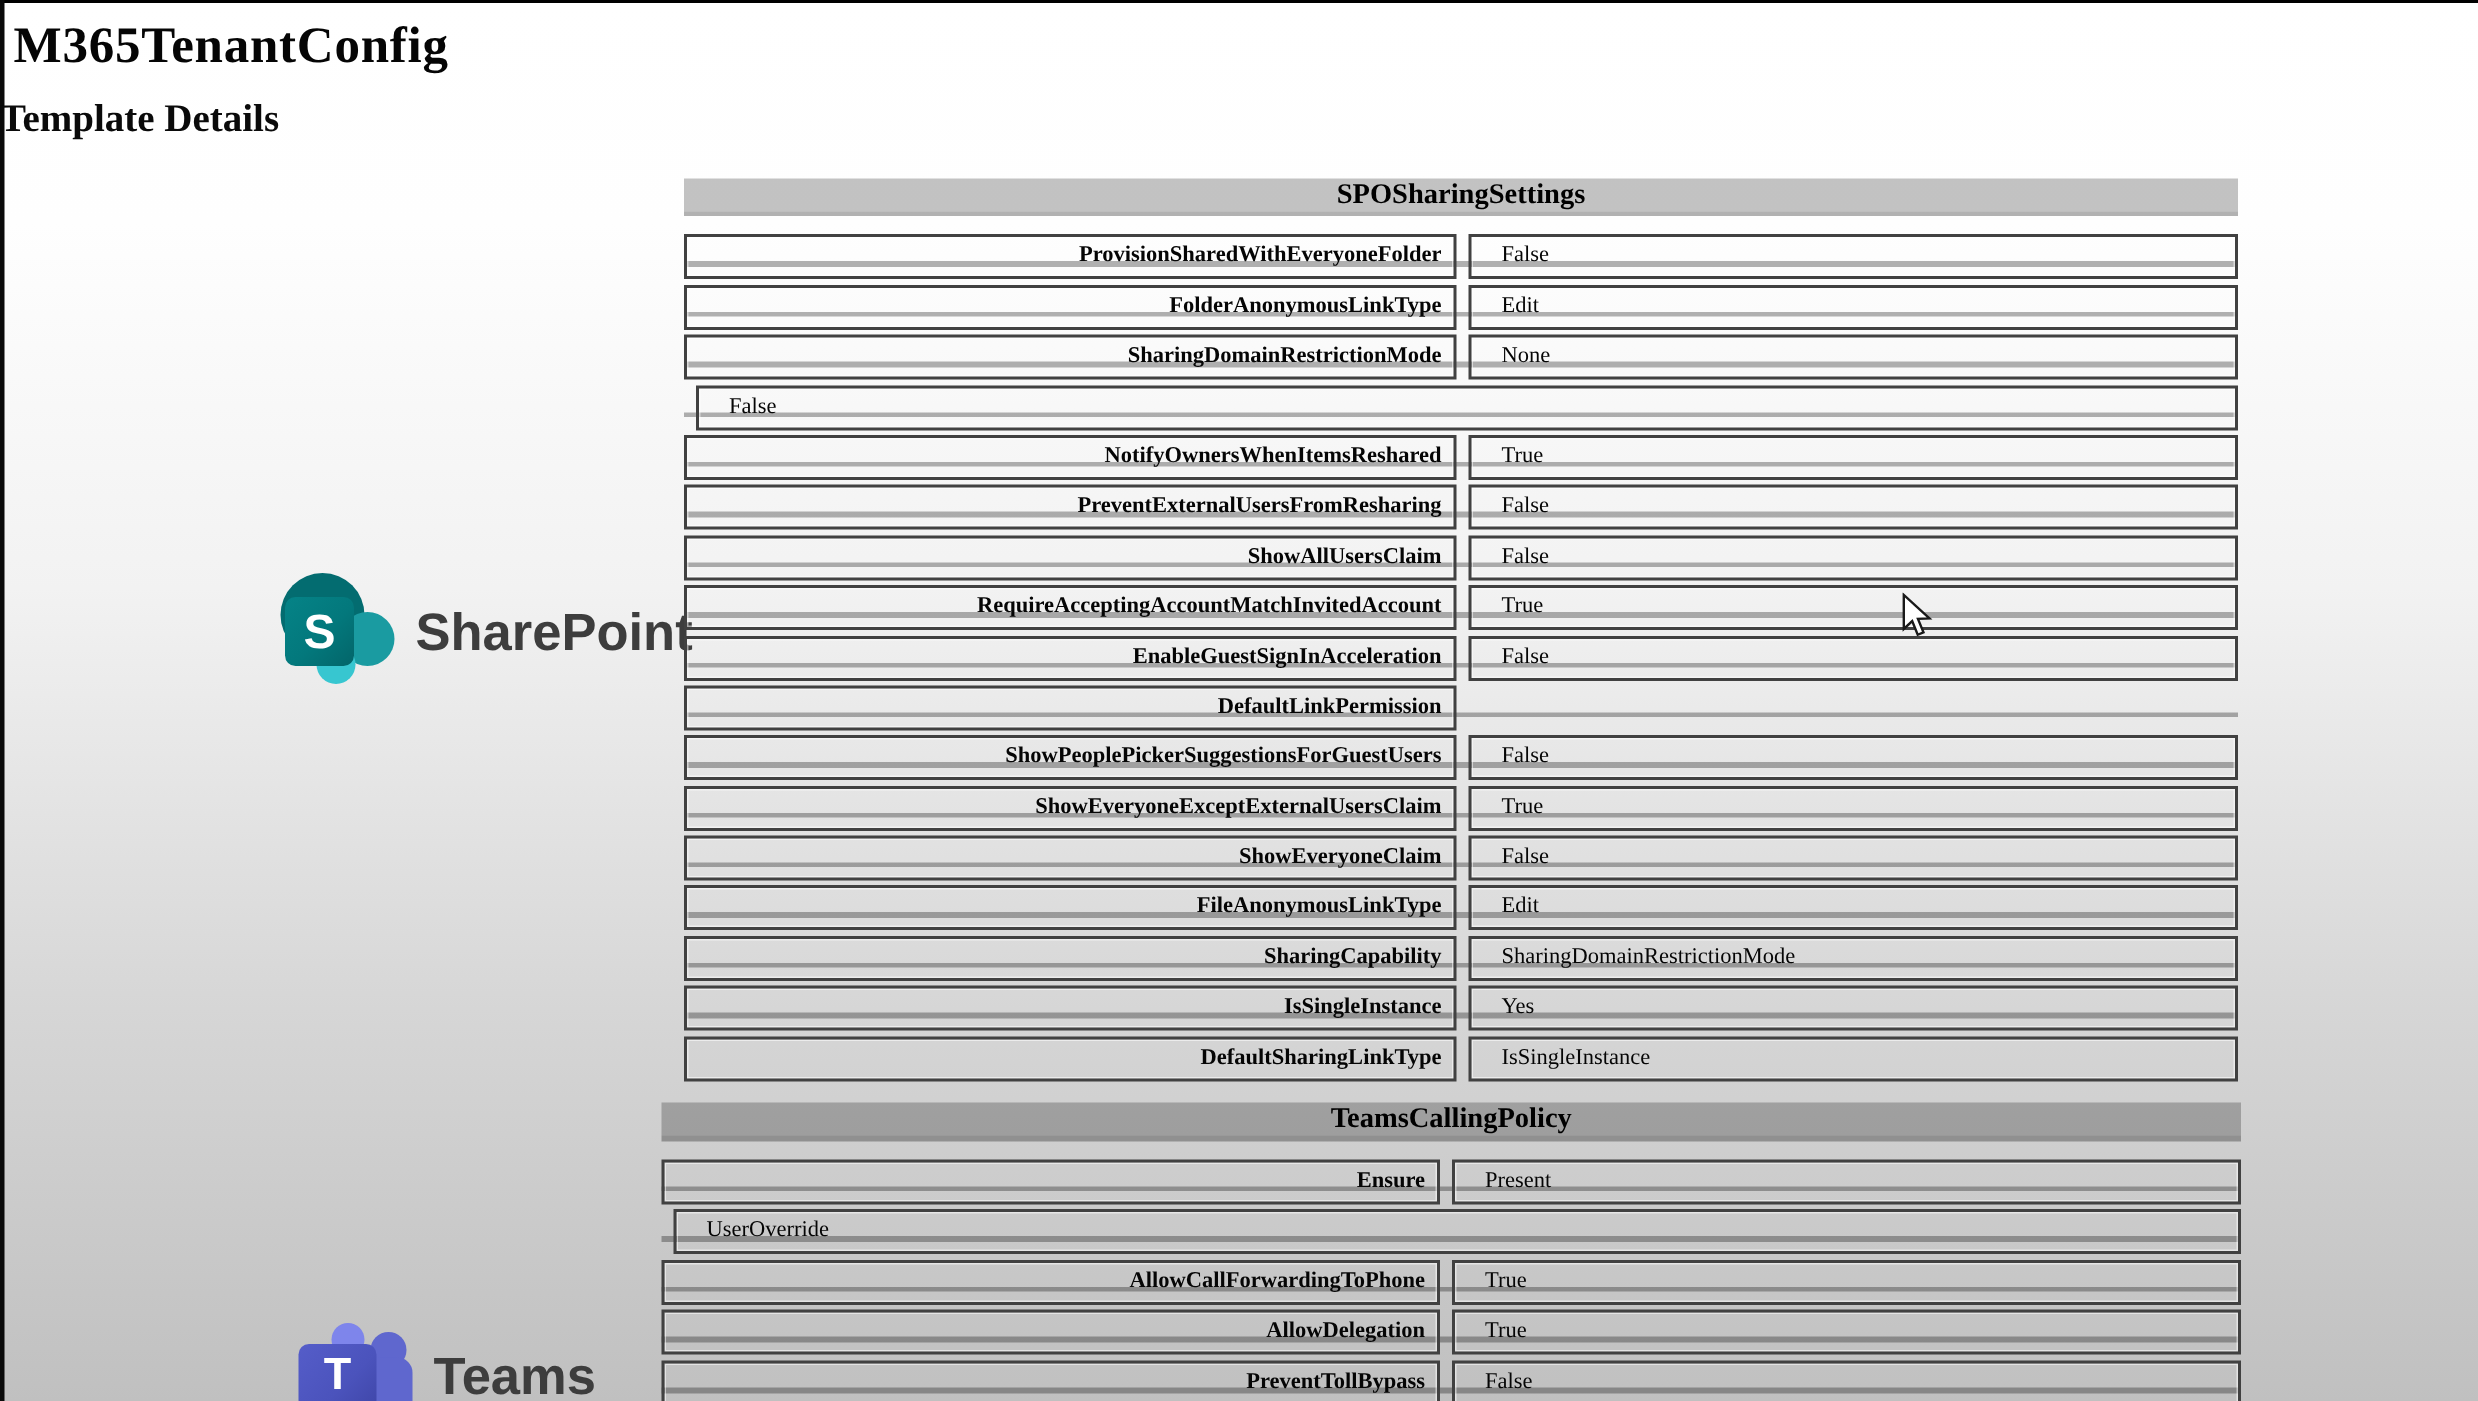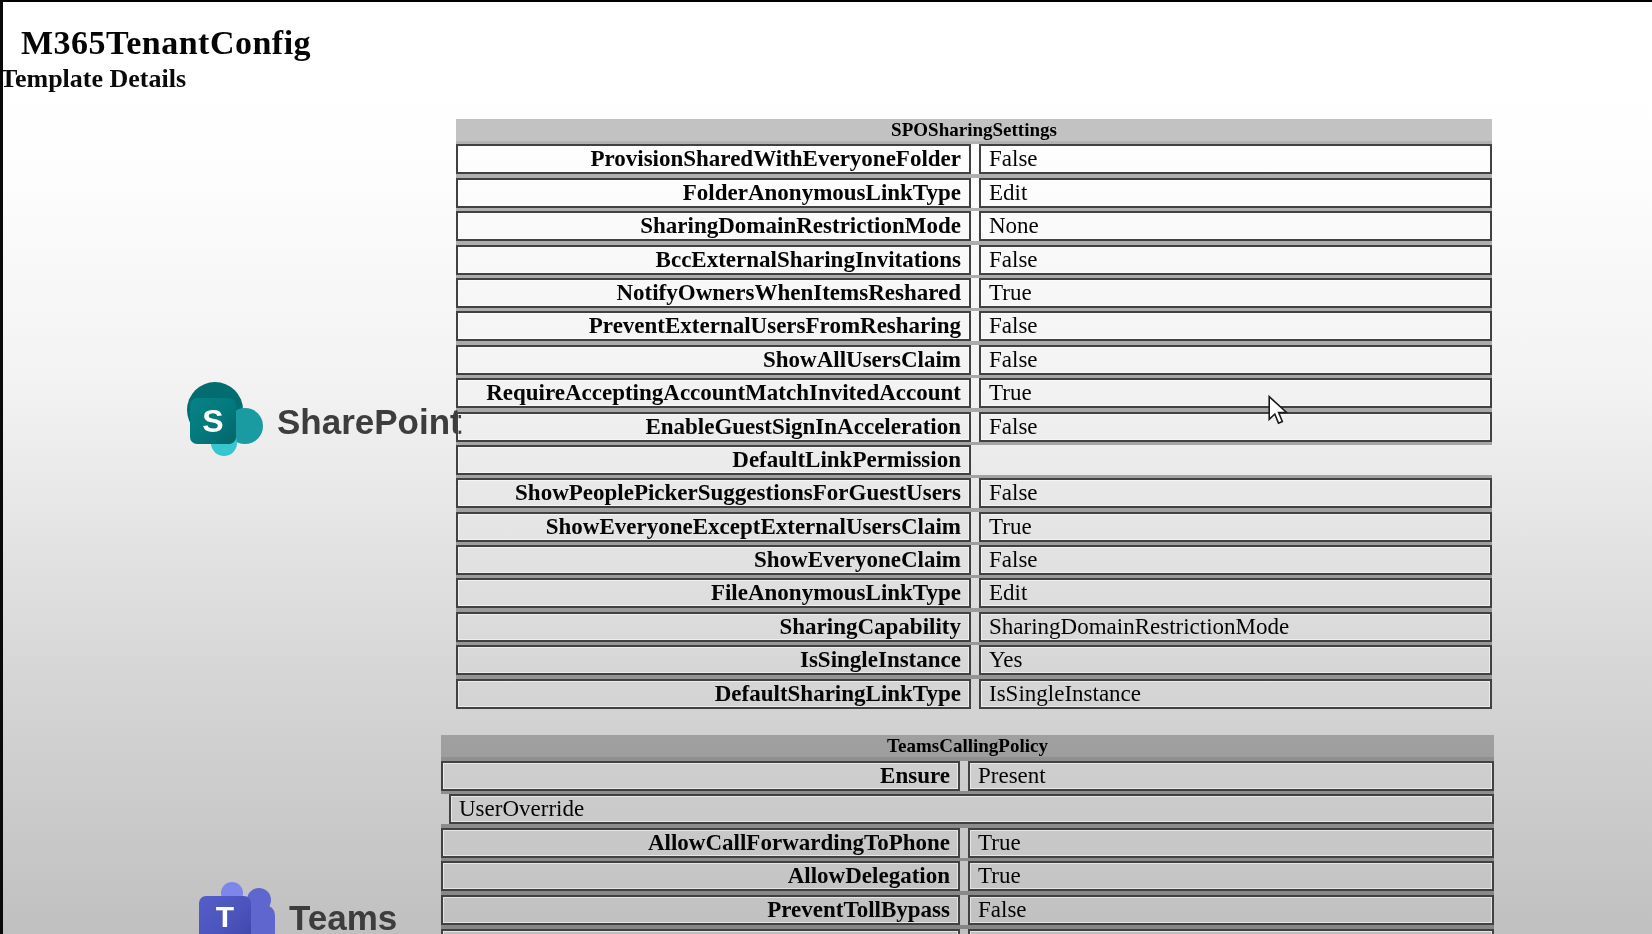--- a/index.html
+++ b/index.html
@@ -5,21 +5,21 @@
   html,body{margin:0;padding:0;}
   body{
     width:1652px;height:934px;overflow:hidden;position:relative;
     background:linear-gradient(180deg,#ffffff 0%,#fefefe 16%,#f2f2f2 42%,#d6d6d6 72%,#c0c0c0 100%);
     font-family:"Liberation Serif","DejaVu Serif",serif;
   }
   .edge-top{position:absolute;left:0;top:0;width:1652px;height:2px;background:#000;}
   .edge-left{position:absolute;left:0;top:0;width:3px;height:934px;background:#0a0a0a;}
 
   .page-title{
-    position:absolute;left:9px;top:12px;margin:12px;
+    position:absolute;left:9px;top:12px;margin:0;
     font-size:34px;font-weight:bold;color:#050505;letter-spacing:0.5px;
   }
   .tmpl-heading{
     position:absolute;left:0;top:64px;width:1652px;margin:0;
     font-size:26px;font-weight:bold;color:#0a0a0a;
   }
 
   .cfg-table{position:absolute;}
   #table-spo  {left:456px;top:119px;width:1036px;--label-w:515px;--cellgap:8px;--gap-h:3.4px;}
   #table-teams{left:441px;top:735px;width:1053px;--label-w:519px;--cellgap:8px;--gap-h:3.6px;}
@@ -28,26 +28,27 @@
     height:22px;line-height:22px;text-align:center;
     background:rgba(10,10,10,0.245);
     font-size:19px;font-weight:bold;color:#000;
   }
   .gap{height:var(--gap-h);background:rgba(0,0,0,0.30);}
   .cfg-row{display:flex;height:30px;}
   .cell{
     box-sizing:border-box;height:30px;line-height:25px;
     border:2px solid #414141;
     box-shadow:inset 0 0 0 1px rgba(255,255,255,0.55);
-    font-size:23px;color:#050505;overflow:hidden;white-space:nowrap;
+    font-size:15px;color:#050505;overflow:hidden;white-space:nowrap;
     background:transparent;
+    margin-top:12px;
   }
   .cell.label{width:var(--label-w);text-align:right;padding-right:8px;font-weight:bold;}
   .cell-gap{width:var(--cellgap);}
-  .cell.value{flex:1;text-align:left;padding-left:8px;}
+  .cell.value{flex:1;text-align:left;padding-left:20px;}
 
   
   .logo-wrap{position:absolute;}
   .logo-text{
     position:absolute;margin:0;color:#3d3d3d;
     font-family:"Liberation Sans","DejaVu Sans",sans-serif;font-size:35px;font-weight:700;
   }
   .sp-circle,.sp-square,.tm-circle,.tm-body,.tm-square{position:absolute;}
   .sp-big   {left:0px; top:0px; width:56px;height:56px;border-radius:50%;background:#036c70;}
   .sp-mid   {left:40px;top:26px;width:36px;height:36px;border-radius:50%;background:#1a9ba1;}
@@ -110,21 +111,20 @@
         <div class="cell value">Edit</div>
       </div>
       <div class="gap"></div>
       <div class="cfg-row">
         <div class="cell label">SharingDomainRestrictionMode</div>
         <div class="cell-gap"></div>
         <div class="cell value">None</div>
       </div>
       <div class="gap"></div>
       <div class="cfg-row">
-        <div class="cell label">BccExternalSharingInvitations</div>
         <div class="cell-gap"></div>
         <div class="cell value">False</div>
       </div>
       <div class="gap"></div>
       <div class="cfg-row">
         <div class="cell label">NotifyOwnersWhenItemsReshared</div>
         <div class="cell-gap"></div>
         <div class="cell value">True</div>
       </div>
       <div class="gap"></div>

